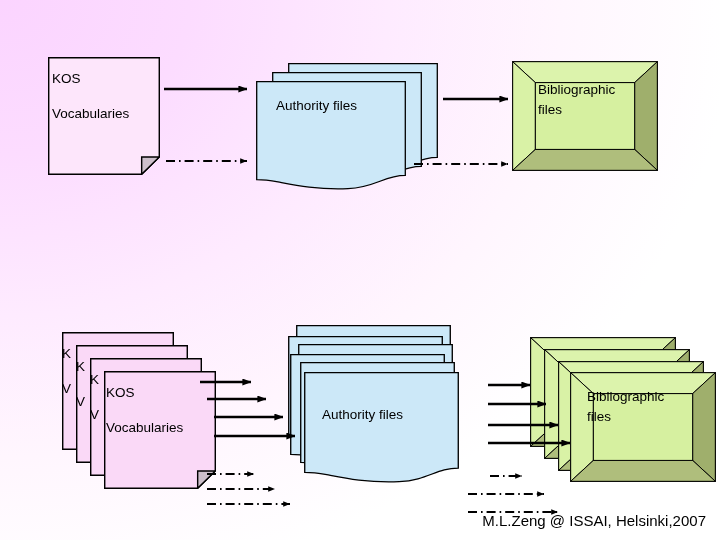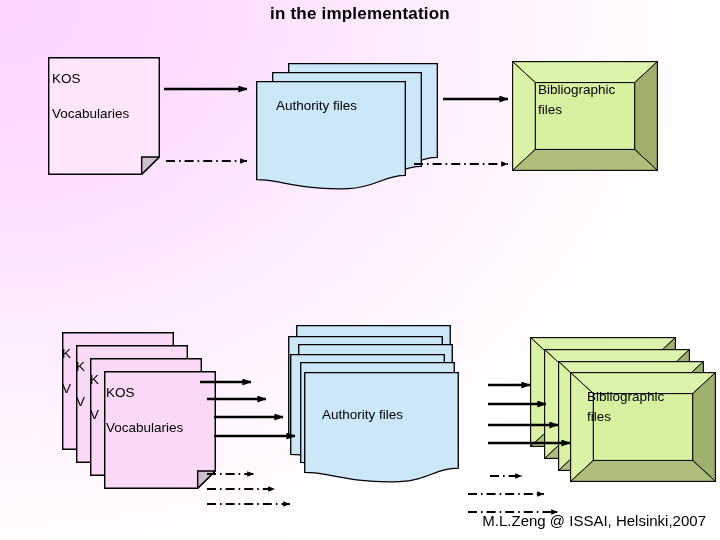--- a/index.html
+++ b/index.html
@@ -33,21 +33,20 @@
   }
 
   
   svg.layer{position:absolute;left:0;top:0;width:720px;height:540px;overflow:visible;}
 </style>
 </head>
 <body>
 
 <div id="slide">
 
-  <div class="abs" id="title">in the implementation</div>
 
   <svg class="layer" viewBox="0 0 720 540">
     <defs>
       <marker id="ah" markerWidth="9" markerHeight="7" refX="8.6" refY="3.5" orient="auto" markerUnits="userSpaceOnUse">
         <path d="M0,0 L9,3.5 L0,7 z" fill="#000"></path>
       </marker>
       <marker id="ahs" markerWidth="7" markerHeight="5.6" refX="6.8" refY="2.8" orient="auto" markerUnits="userSpaceOnUse">
         <path d="M0,0 L7,2.8 L0,5.6 z" fill="#000"></path>
       </marker>
 

